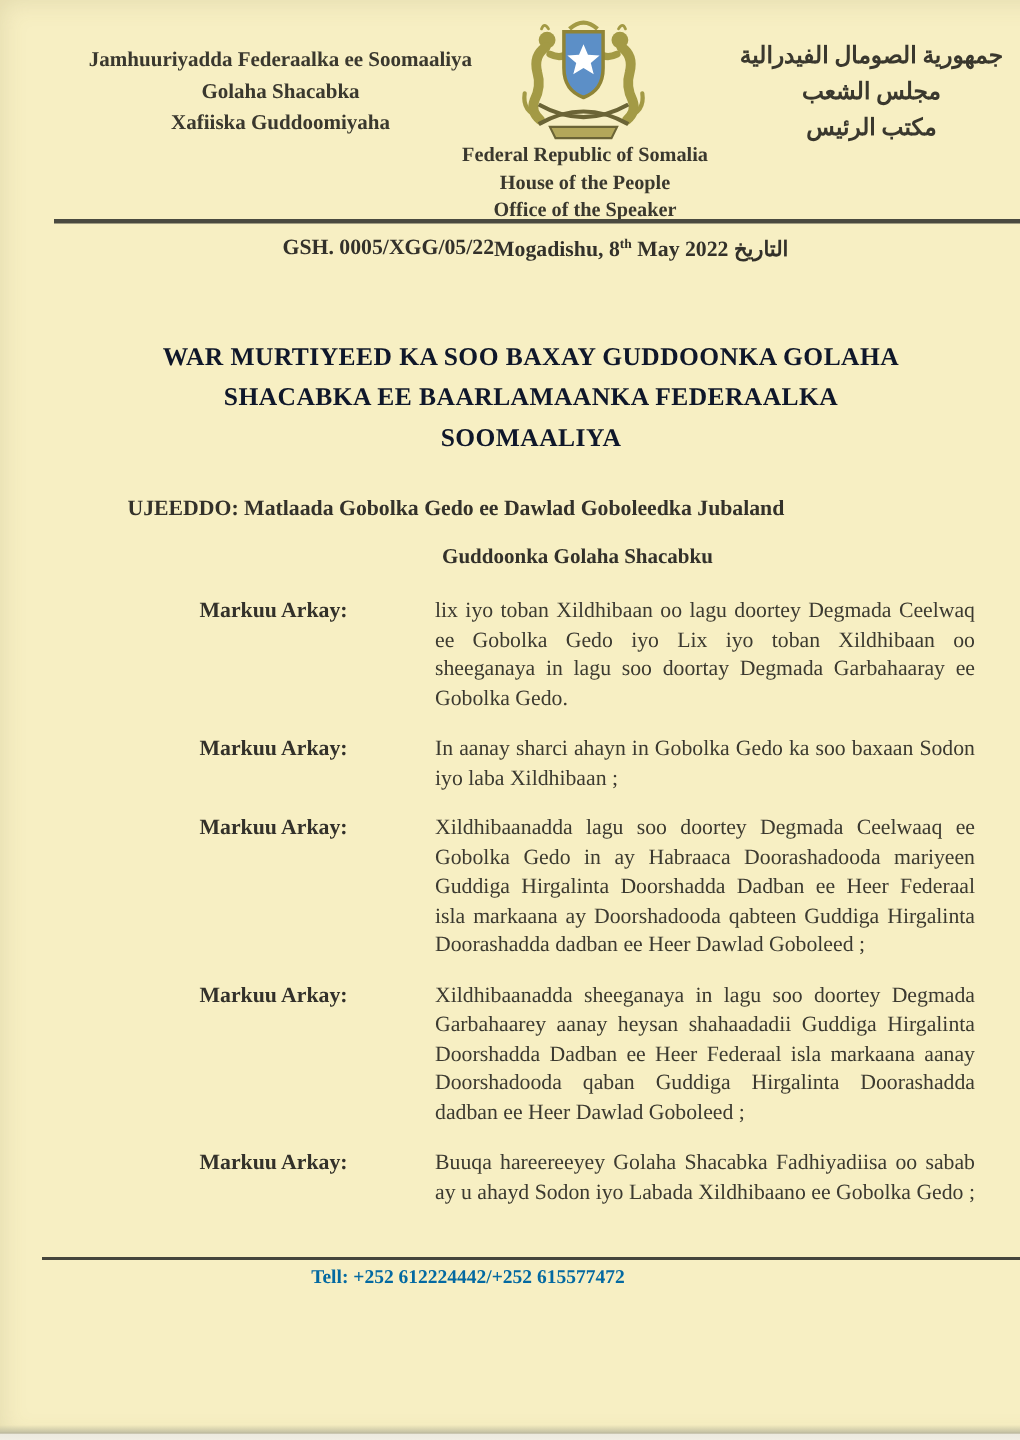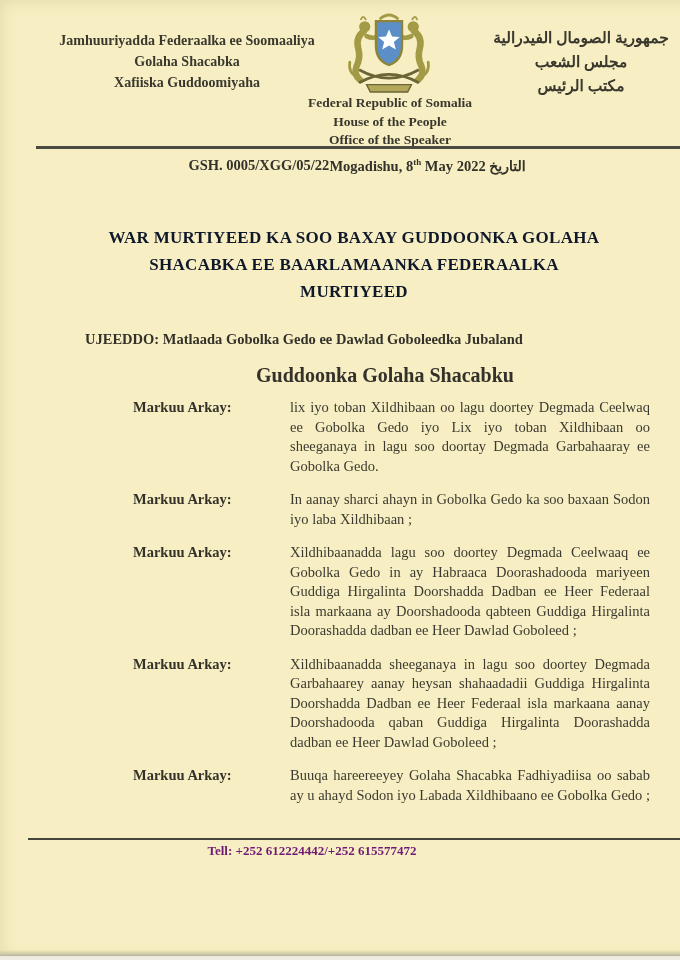--- a/index.html
+++ b/index.html
@@ -56,21 +56,21 @@
     line-height:1.6; letter-spacing:0.3px; color:#0f172a;
   }
 
   
   .subject-line {
     position:absolute; top:331px; left:85px; right:40px;
     font-weight:bold; font-size:14.5px;
   }
   .subheading-line {
     position:absolute; top:364px; left:90px; width:590px;
-    text-align:center; font-weight:bold; font-size:20px;
+    text-align:center; font-weight:bold; font-size:14px;
   }
 
   
   .clauses { position:absolute; top:398px; left:88px; right:58px; }
   .clause { display:flex; margin-bottom:14px;margin-left:45px; }
   .clause-label {
     flex:none; width:157px;
     font-weight:bold; font-size:14.5px; line-height:19.5px;
   }
   .clause-text {
@@ -78,21 +78,21 @@
     text-align:justify; color:#3c3a30;
   }
 
   
   .footer-rule {
     position:absolute; top:838px; left:28px; right:18px;
     border-top:2px solid #45453c;
   }
   .footer-tel {
     position:absolute; top:843px; left:0; width:624px;
-    text-align:center; font-size:13px; font-weight:bold; color:#701a75;
+    text-align:center; font-size:13px; font-weight:bold; color:#0369a1;
   }
   .footer-row2 {
     position:absolute; top:861px; left:0; right:0; height:18px;
     font-size:13px; color:#3c3a30;
   }
   .footer-email { position:absolute; left:175px; top:0; }
   .footer-website { position:absolute; right:38px; top:0; }
   .footer-row2 a { color:#3c3a30; text-decoration:underline; }
 
   
@@ -162,21 +162,21 @@
   </div>
 
   <div class="ref-row">
     <span class="ref-number">GSH. 0005/XGG/05/22</span>
     <span class="ref-date"><span>Mogadishu, 8</span><sup>th</sup><span> May 2022</span> <span class="arabic-word">التاريخ</span></span>
   </div>
 
   <div class="title-block">
     <div>WAR MURTIYEED KA SOO BAXAY GUDDOONKA GOLAHA</div>
     <div>SHACABKA EE BAARLAMAANKA  FEDERAALKA</div>
-    <div>MURTIYEED</div>
+    <div>SOOMAALIYA</div>
   </div>
 
   <div class="subject-line">UJEEDDO: Matlaada Gobolka Gedo ee Dawlad Goboleedka Jubaland</div>
   <div class="subheading-line">Guddoonka Golaha Shacabku</div>
 
   <div class="clauses">
 
     <div class="clause">
       <div class="clause-label">Markuu Arkay:</div>
       <div class="clause-text">lix iyo toban Xildhibaan oo lagu doortey Degmada Ceelwaq ee Gobolka Gedo iyo Lix iyo toban Xildhibaan oo sheeganaya in lagu soo doortay Degmada Garbahaaray ee Gobolka Gedo.</div>

